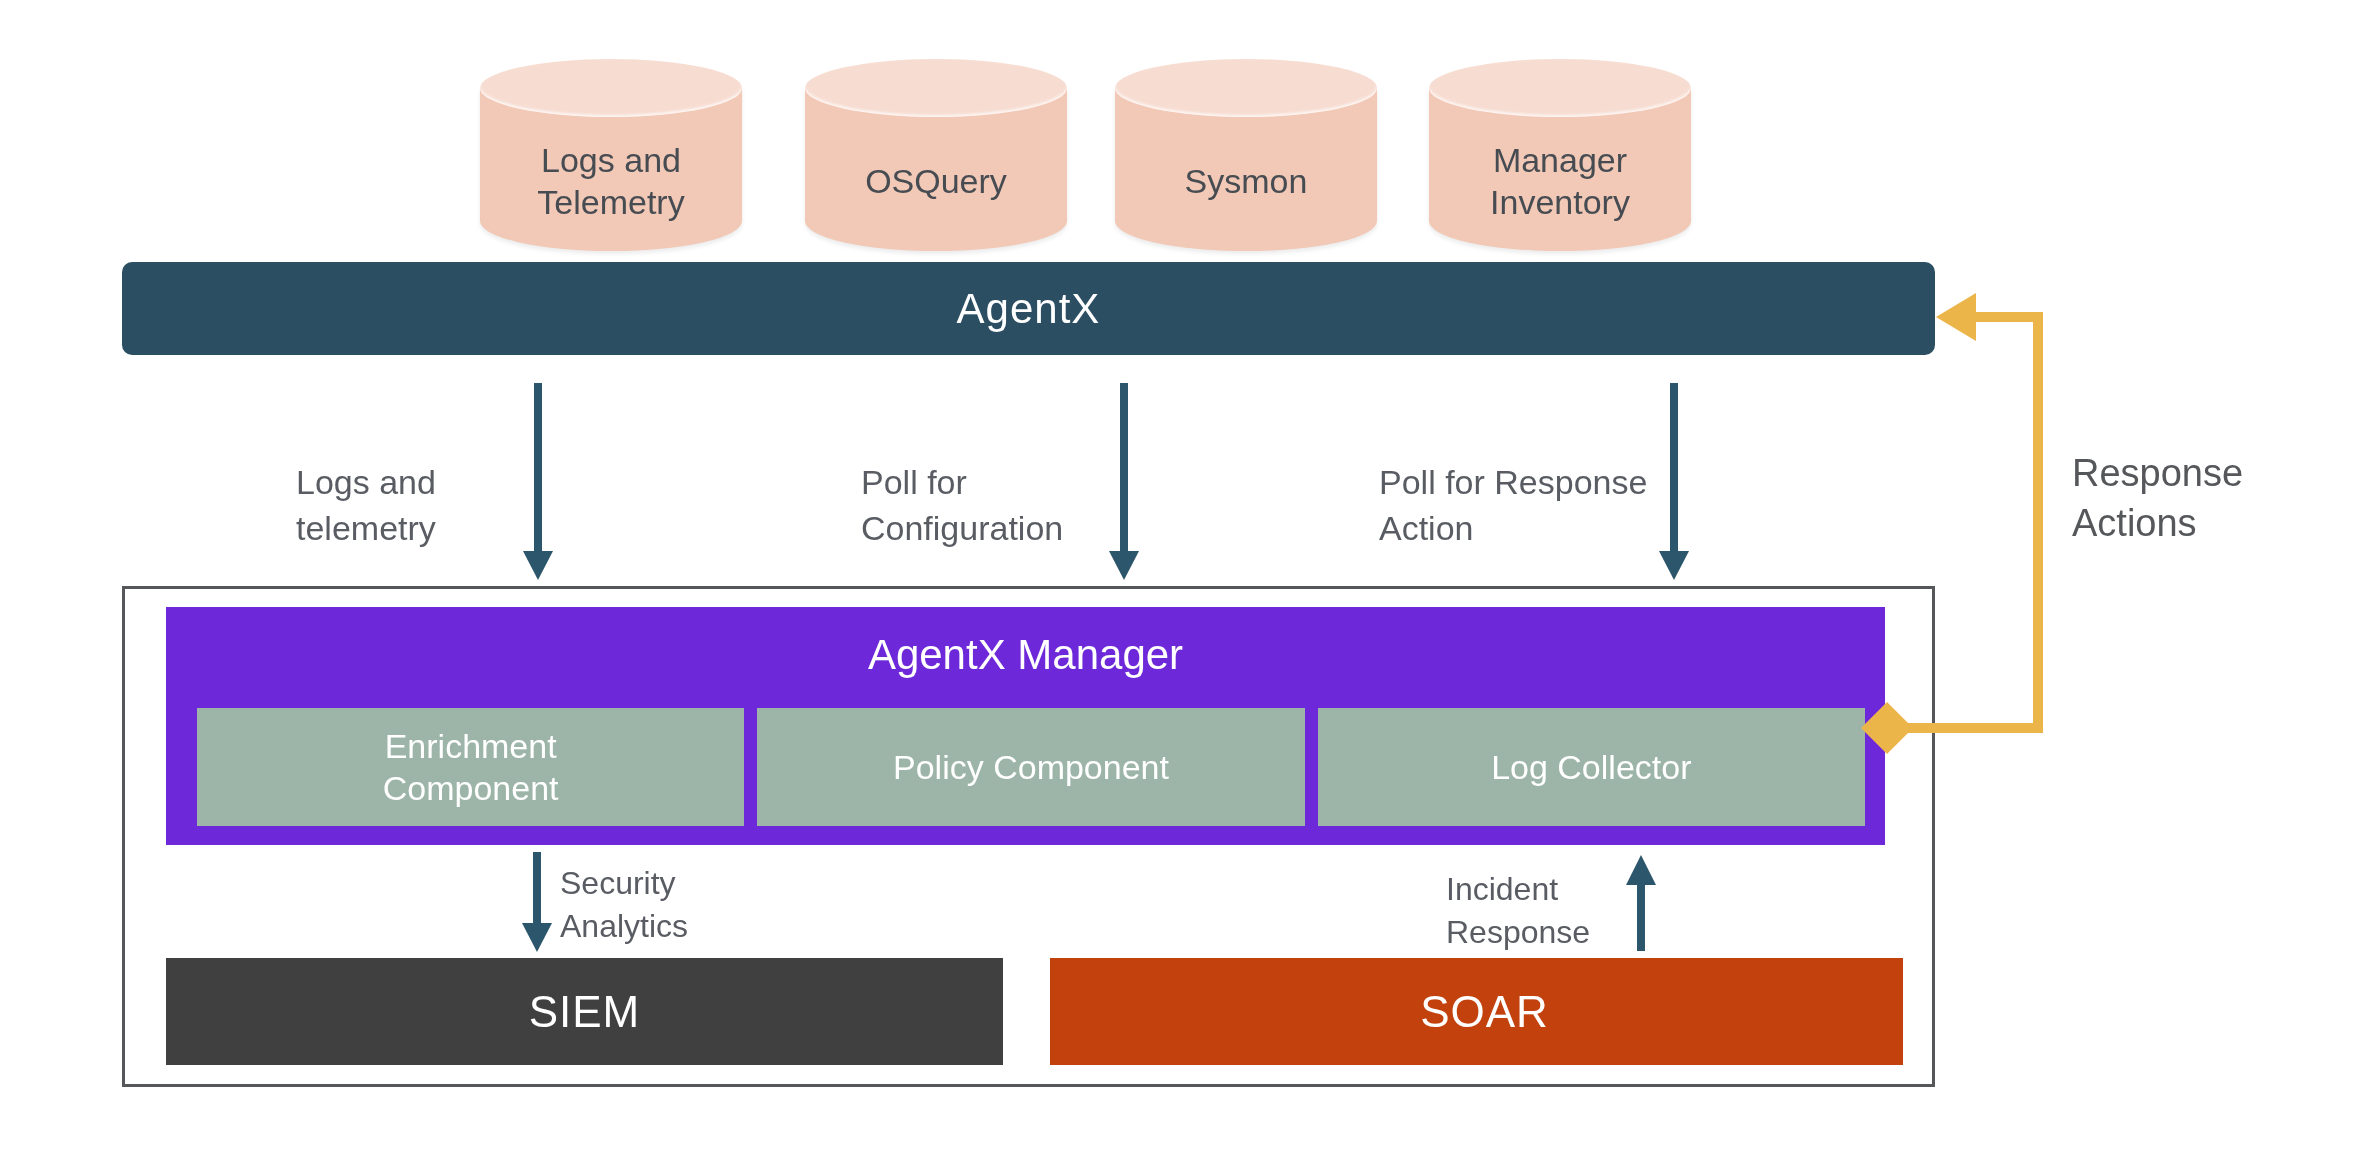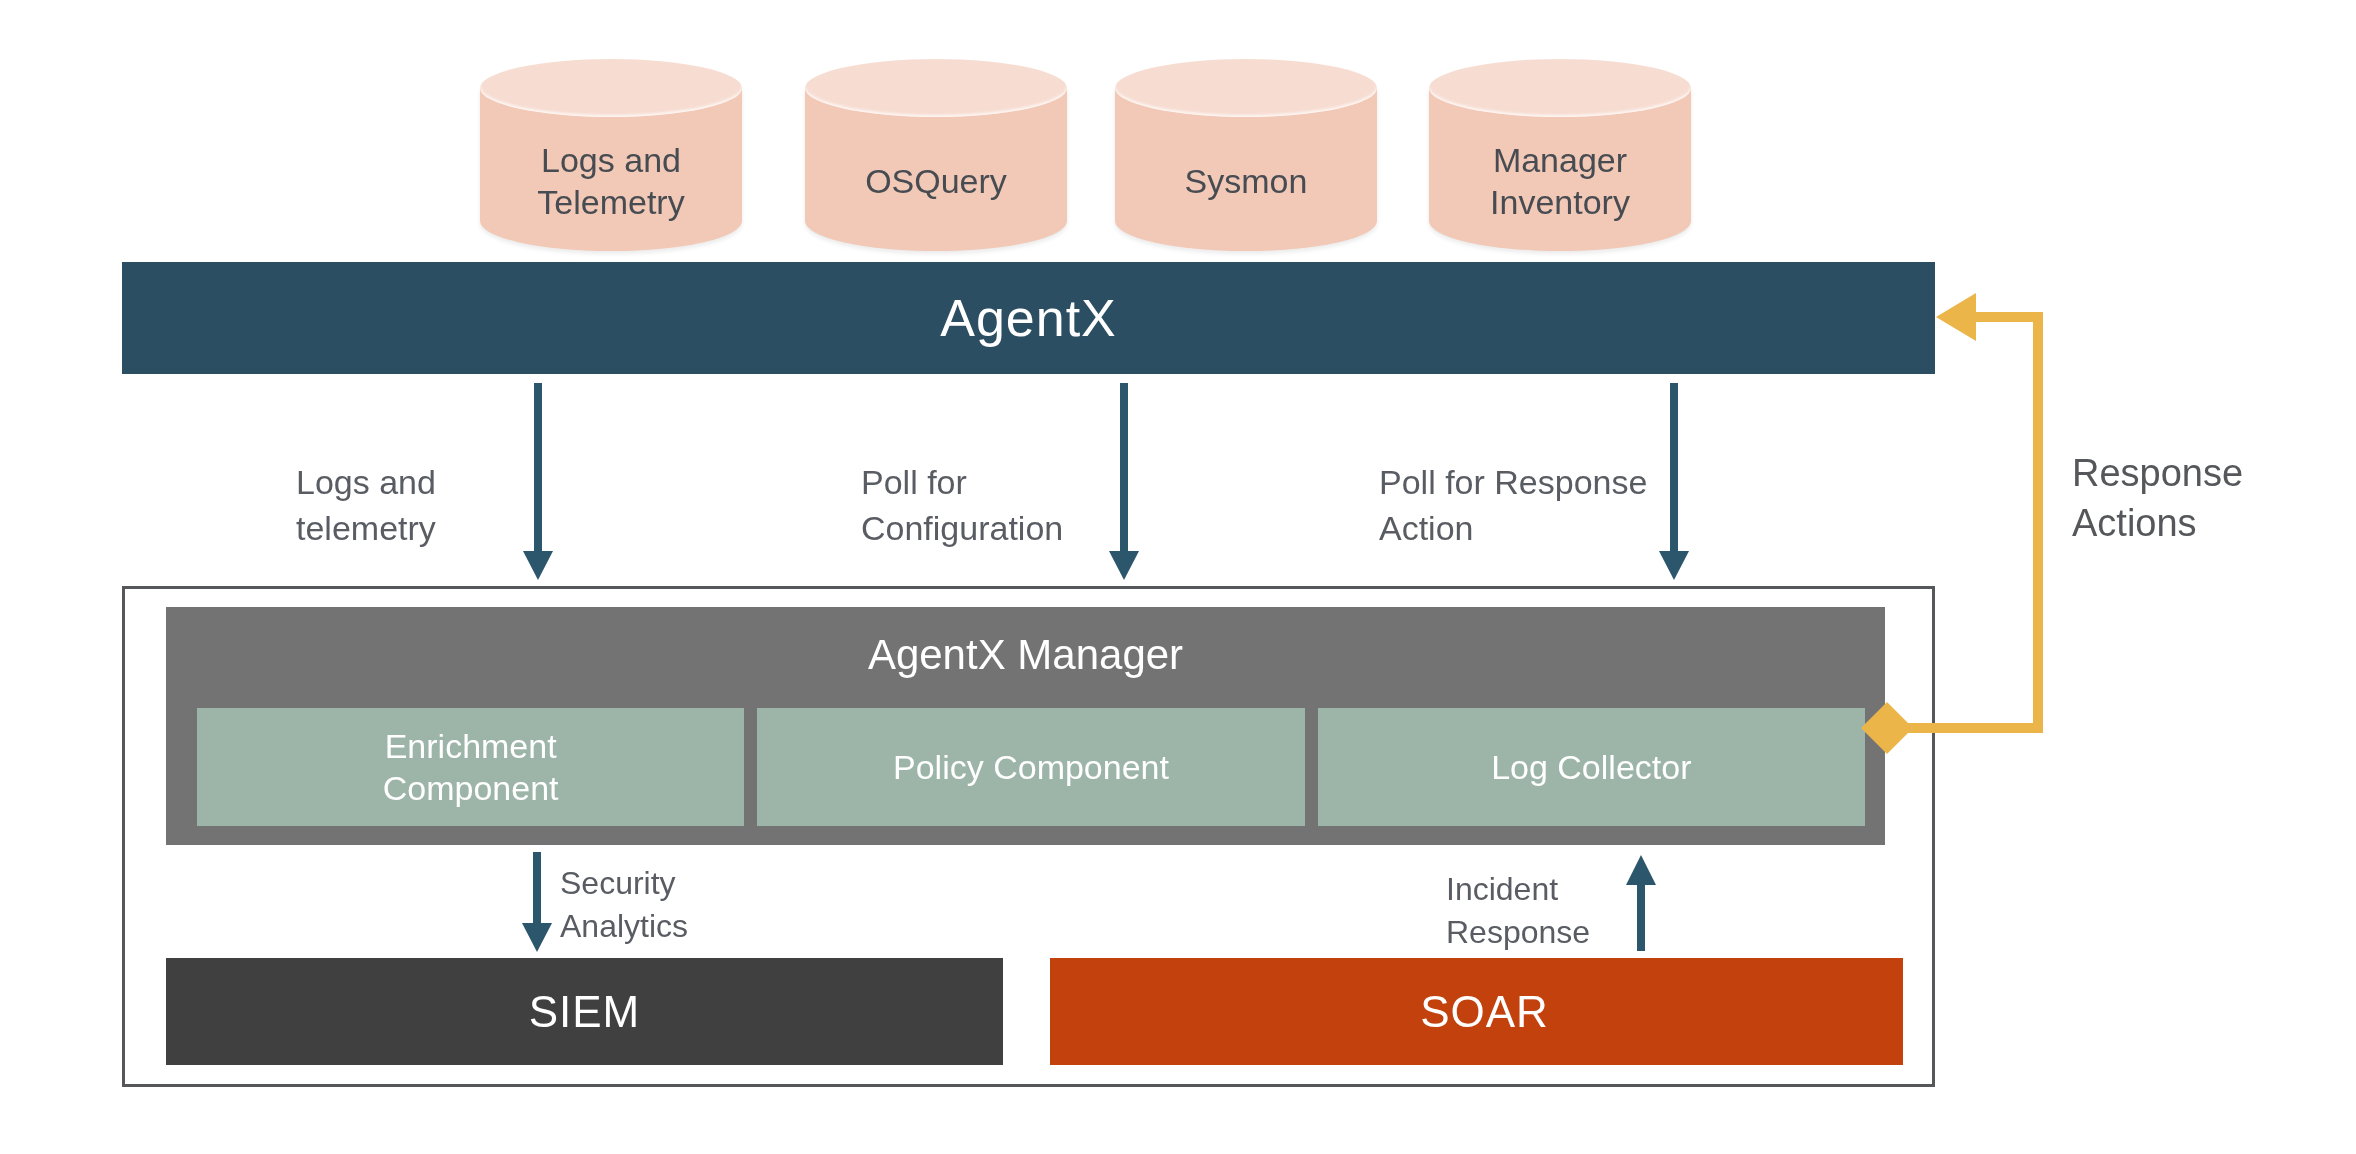--- a/index.html
+++ b/index.html
@@ -29,24 +29,24 @@
   }
   .cyl-label {
     position: absolute; left: 0; right: 0; top: 52px; bottom: 0;
     display: flex; align-items: center; justify-content: center;
     text-align: center;
     font-size: 34px; line-height: 1.25; color: #474C52;
   }
 
   
   .agent-bar {
-    position: absolute; left: 122px; top: 262px; width: 1813px; height: 112px;
+    position: absolute; left: 122px; top: 262px; width: 1813px; height: 93px;
     background: #2B4E63;
     display: flex; align-items: center; justify-content: center;
-    color: #ffffff; font-size: 52px; letter-spacing: 1px;
+    color: #ffffff; font-size: 42px; letter-spacing: 1px; border-radius: 10px;
   }
 
   
   .flow-label {
     position: absolute;
     font-size: 34px; line-height: 1.35; color: #595D63;
   }
   .lbl-logs       { left: 296px;  top: 460px; }
   .lbl-pollcfg    { left: 861px;  top: 460px; }
   .lbl-pollresp   { left: 1379px; top: 460px; }
@@ -58,21 +58,21 @@
   .outer-box {
     position: absolute; left: 122px; top: 586px; width: 1813px; height: 501px;
     border: 3px solid #55575A;
     box-sizing: border-box;
     background: transparent;
   }
 
   
   .manager-box {
     position: absolute; left: 166px; top: 607px; width: 1719px; height: 238px;
-    background: #737373;
+    background: #6d28d9;
   }
   .manager-title {
     position: absolute; left: 0; right: 0; top: 24px;
     text-align: center; color: #ffffff; font-size: 42px;
   }
   .component-row {
     position: absolute; left: 31px; right: 20px; top: 101px; height: 118px;
     display: flex; gap: 13px;
   }
   .component {

